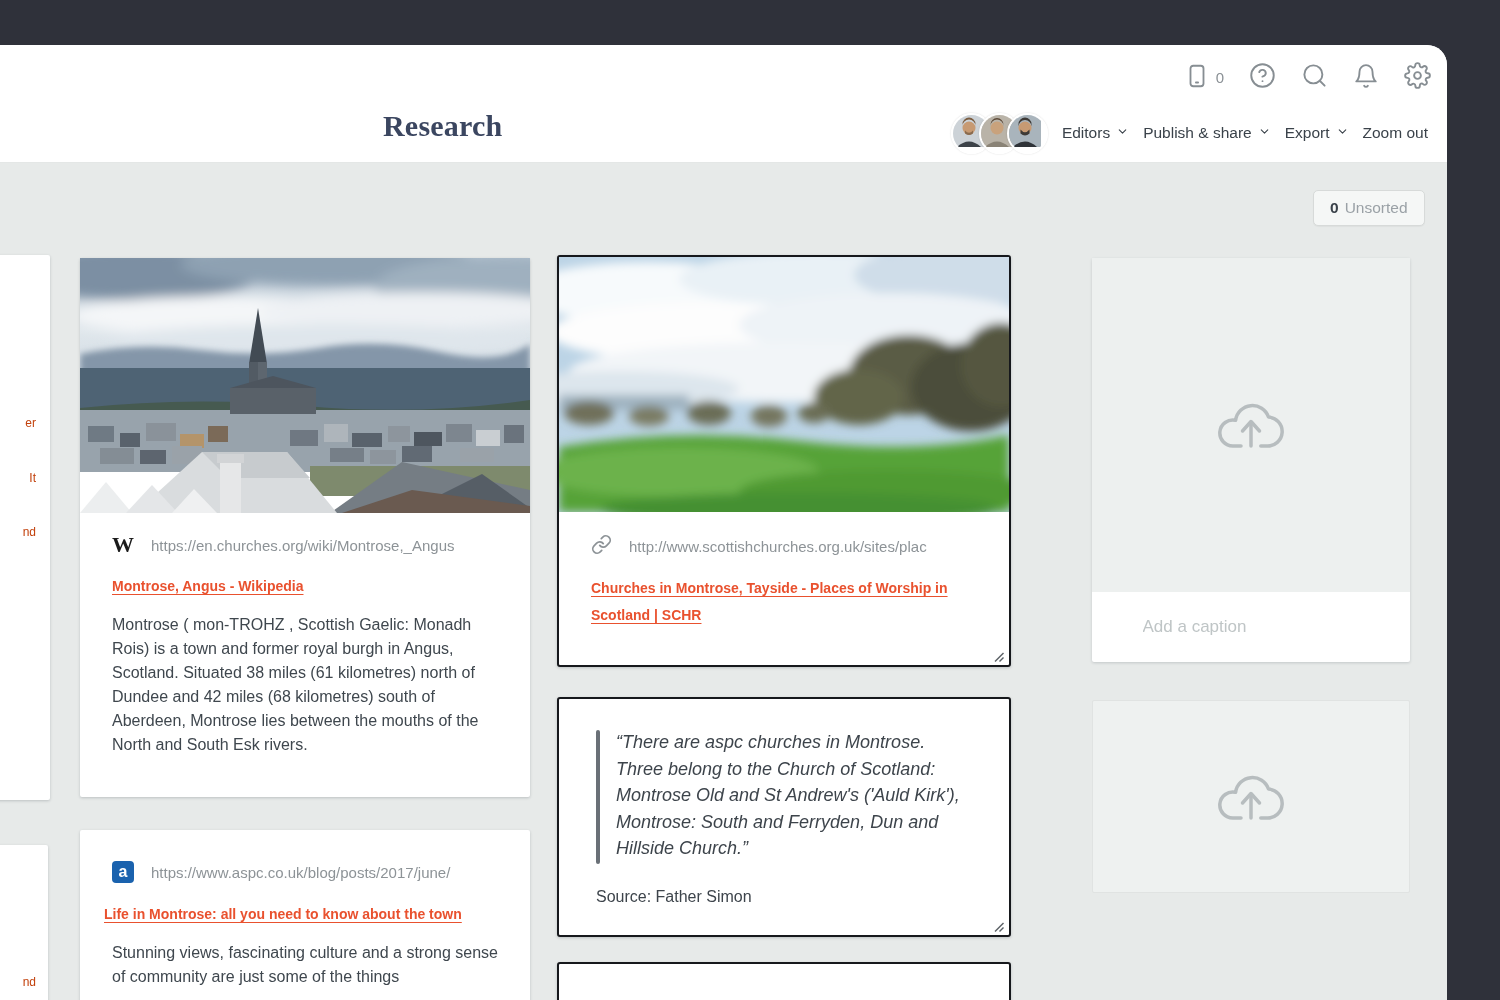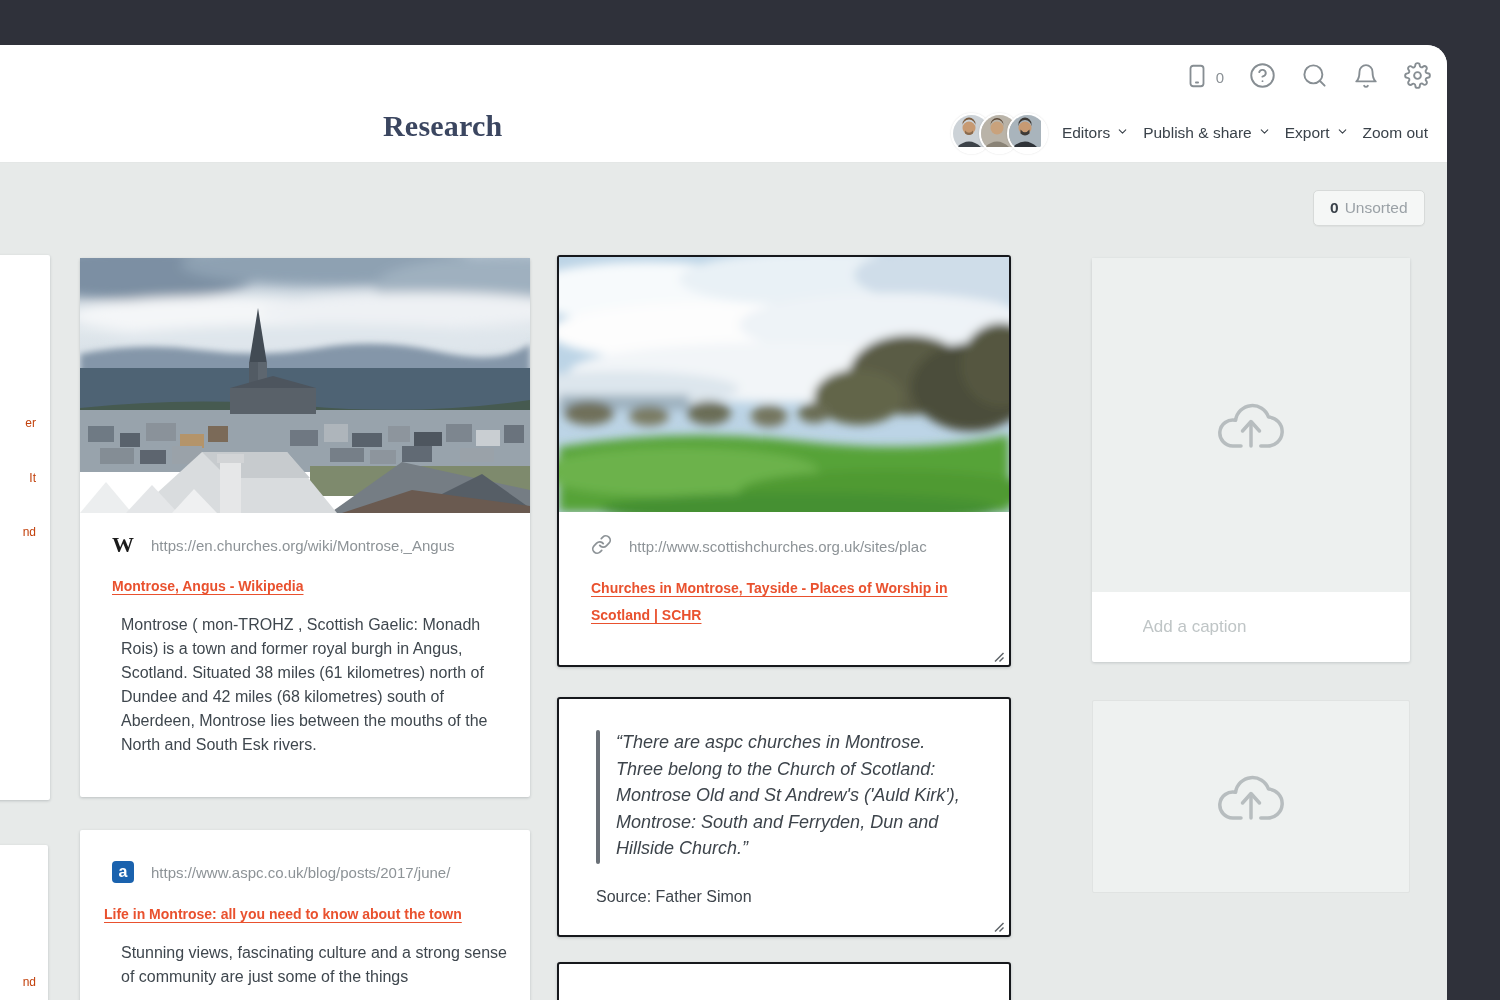--- a/index.html
+++ b/index.html
@@ -72,21 +72,21 @@
   .favicon-a{
     flex:0 0 auto;width:22px;height:22px;border-radius:4px;background:#1a62ae;
     color:#fff;font-weight:bold;font-size:16px;display:flex;align-items:center;justify-content:center;
   }
   .link-icon svg{stroke:#8d9397;fill:none;stroke-width:2;stroke-linecap:round;stroke-linejoin:round;}
   .link-title{
     margin:0 32px;color:#e9512e;font-size:14px;font-weight:bold;line-height:27px;
     text-decoration:underline;text-underline-offset:3px;cursor:pointer;
   }
   .card-desc{
-    margin:0 41px;font-size:16px;color:#3f474e;line-height:24px;
+    margin:0 32px;font-size:16px;color:#3f474e;line-height:24px;
   }
   .frag{position:absolute;font-size:12px;color:#c2410c;margin-top:15px;}
   
   .quote-bar{position:absolute;left:37px;top:31px;width:4px;height:134px;background:#6a7077;border-radius:2px;}
   .quote-text{
     position:absolute;left:57px;top:30px;width:352px;
     font-style:italic;font-size:18px;line-height:26.5px;color:#3d444b;
   }
   .quote-source{position:absolute;left:37px;top:189px;font-size:16px;color:#3d444b;}
   .resize-handle{position:absolute;right:4px;bottom:4px;width:12px;height:12px;cursor:nwse-resize;}

